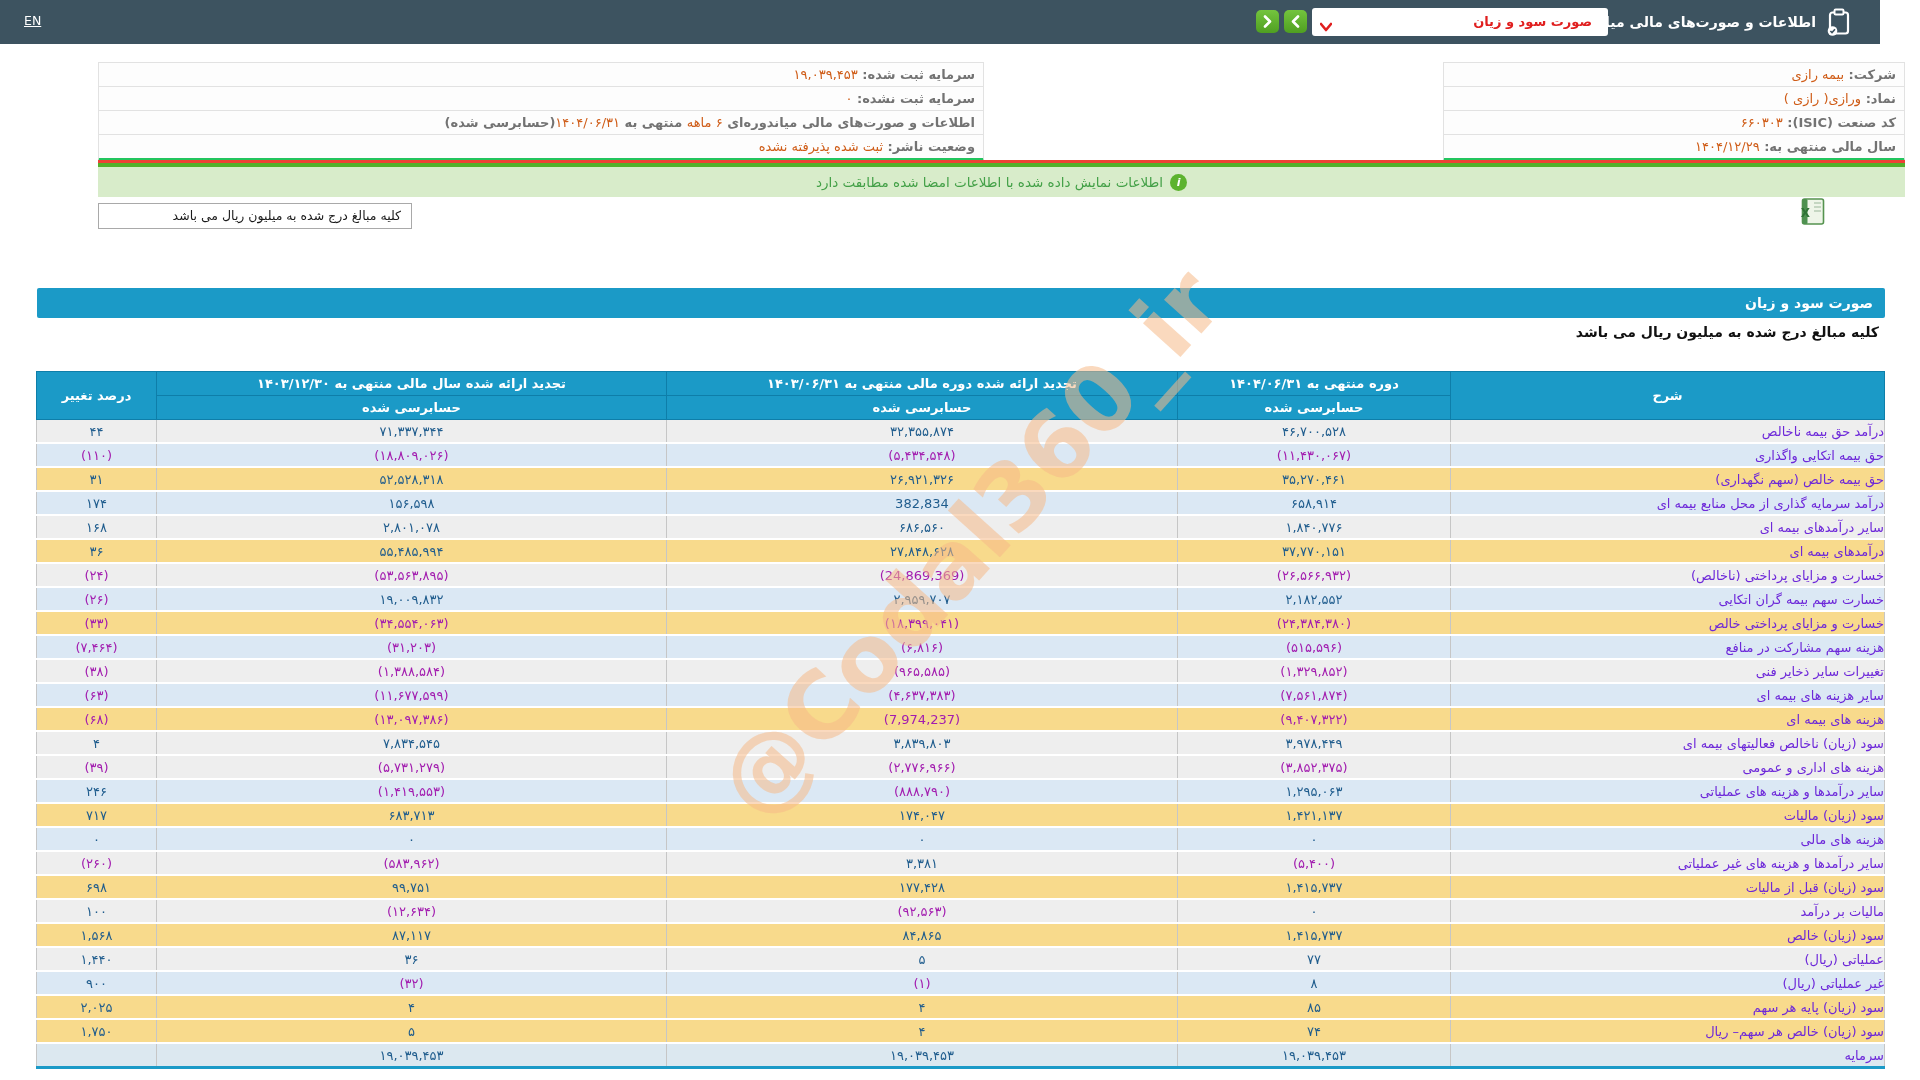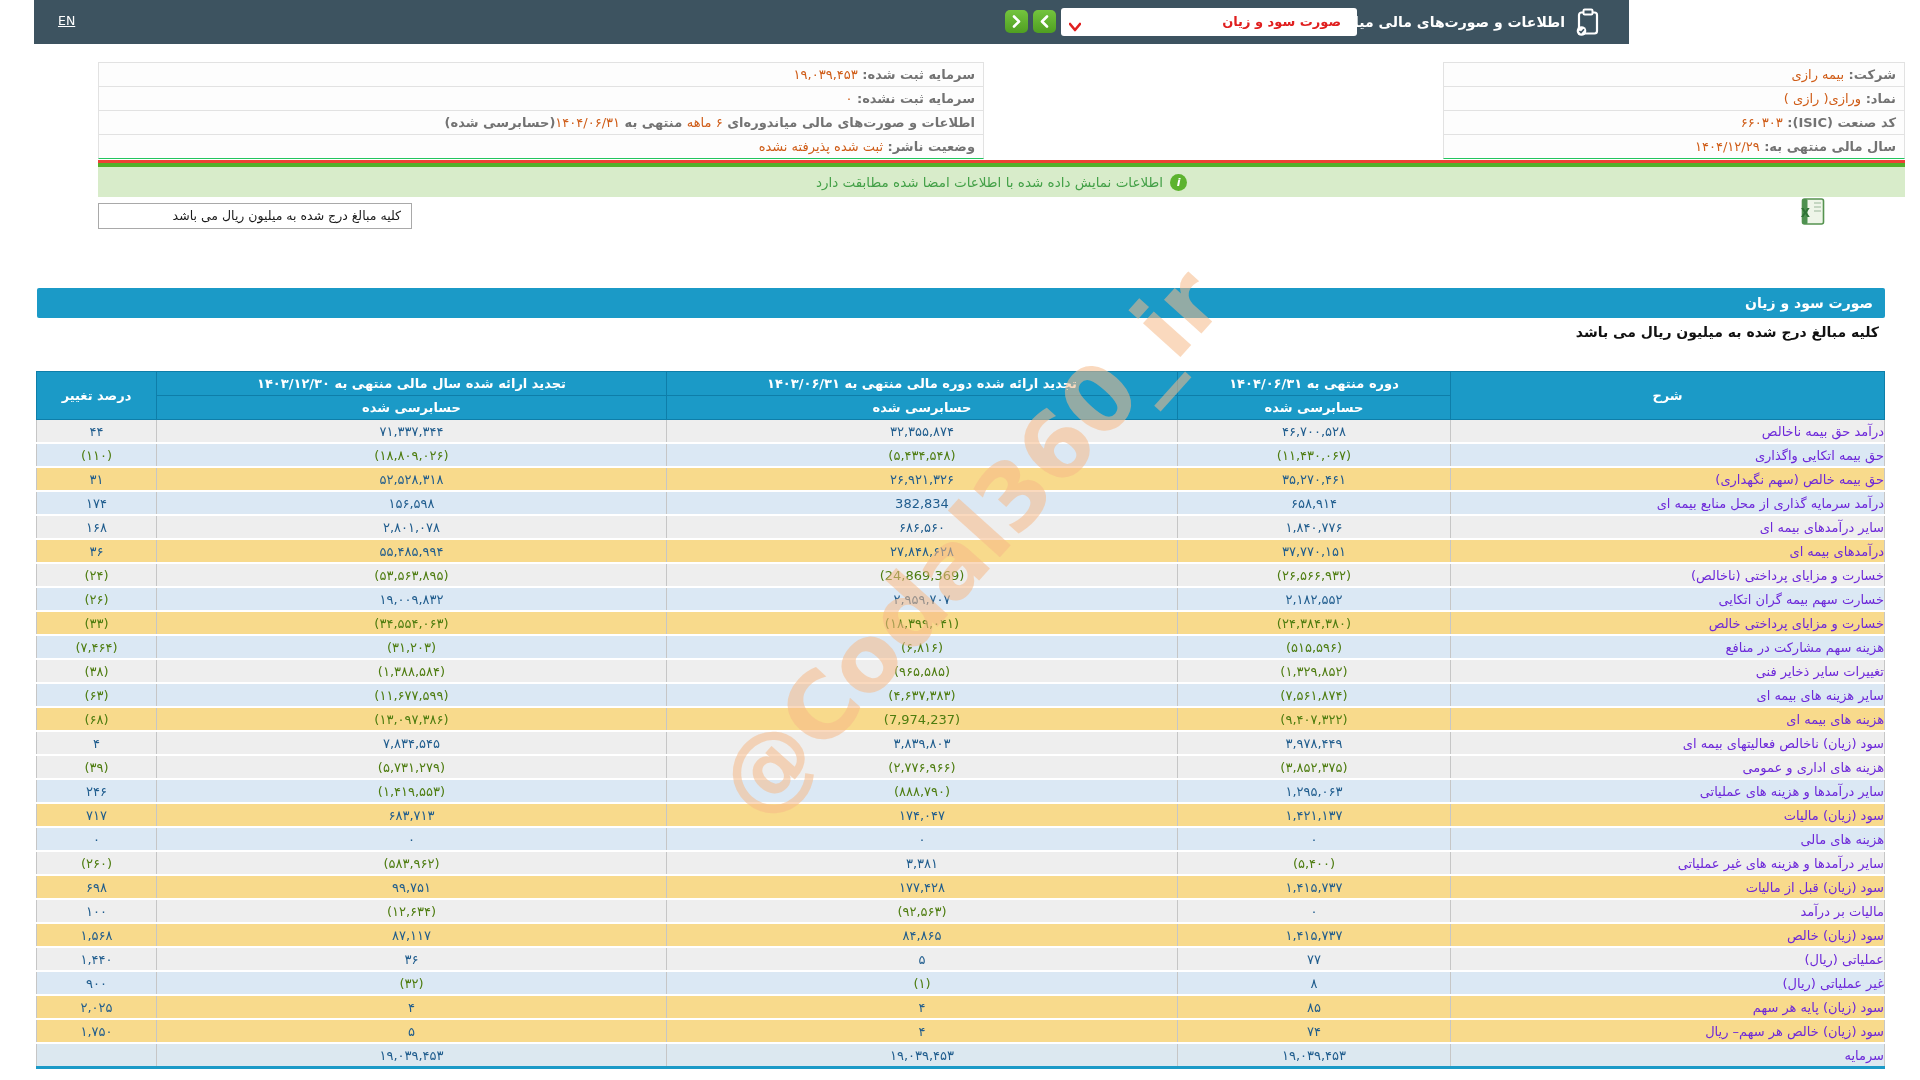--- a/index.html
+++ b/index.html
@@ -1,37 +1,37 @@
 <!DOCTYPE html>
 <html dir="rtl" lang="fa"><head>
 <meta charset="utf-8">
 <style>
   html,body{margin:0;padding:0;width:1920px;height:1080px;background:#fff;overflow:hidden;
             font-family:"DejaVu Sans",sans-serif;}
   .abs{position:absolute;}
 
   
-  #topbar{top:0;left:0;width:1595px;height:44px;background:#3d5360;margin-left:34px;}
+  #topbar{top:0;left:0;width:1880px;height:44px;background:#3d5360;}
   #en-link{left:24px;top:13px;color:#fff;font-size:12.5px;text-decoration:underline;cursor:pointer;}
   #clipboard{right:28px;top:8px;width:26px;height:28px;}
   #page-title{right:64px;top:0;height:44px;line-height:44px;color:#fff;font-size:14px;font-weight:bold;}
   #report-dd{right:272px;top:8px;width:296px;height:28px;background:#fff;border-radius:3px;cursor:pointer;}
   #report-dd .val{position:absolute;right:16px;top:0;line-height:28px;color:#e01f1f;font-size:13px;font-weight:bold;}
   #report-dd .chev{position:absolute;left:10px;top:9px;width:10px;height:10px;}
   #navbtns{right:573px;top:10px;display:flex;gap:5px;flex-direction:row;}
   .navbtn{width:23px;height:23px;border-radius:5px;background:linear-gradient(#74c43e,#4f9f21);
           display:flex;align-items:center;justify-content:center;cursor:pointer;}
 
   
   .info-table{top:62px;background:#fff;}
   #info-left{left:98px;width:886px;}
   #info-right{left:1443px;width:462px;}
   .info-row{height:23px;line-height:23px;border:1px solid #e2e2e2;border-bottom:none;
             padding-right:8px;font-size:13px;background:#fdfdfd;white-space:nowrap;overflow:hidden;}
-  .info-row:last-child{border-bottom:1px solid #22c55e;}
+  .info-row:last-child{border-bottom:5px solid #22c55e;}
   .info-row .lbl{color:#737373;font-weight:bold;}
   .info-row .val{color:#cf5c17;}
   #red-line{left:98px;top:160px;width:1807px;height:3px;background:#ef4136;}
   #alert-bar{left:98px;top:163px;width:1807px;height:30px;background:#d8ecca;border-top:4px solid #54b02c;
              display:flex;align-items:center;justify-content:center;gap:7px;color:#43a047;font-size:13.5px;}
   #alert-bar .i-ico{width:17px;height:17px;border-radius:50%;background:#5cb32e;color:#fff;
              font-size:11px;font-weight:bold;display:flex;align-items:center;justify-content:center;font-style:italic;}
   #unit-box{left:98px;top:203px;width:302px;height:24px;border:1px solid #a9a9a9;line-height:24px;
             padding-right:10px;font-size:12.5px;color:#1a1a1a;background:#fff;}
   #excel-ico{left:1800px;top:197px;width:27px;height:29px;cursor:pointer;}
@@ -43,21 +43,21 @@
               padding-right:6px;box-sizing:border-box;font-size:14px;font-weight:bold;color:#111;}
 
   #tbl-wrap{left:37px;top:371px;width:1848px;}
   table.stmt{width:1848px;border-collapse:collapse;table-layout:fixed;border-bottom:3px solid #1b9ac7;}
   table.stmt th{background:#1b9ac7;color:#fff;font-weight:bold;font-size:13px;height:23px;
                 border:1px solid #0e7ea9;padding:0;}
   table.stmt td{height:22px;font-size:13px;padding:0;border-left:1px solid #c6c6c6;border-right:1px solid #c6c6c6;
                 border-bottom:2px solid #fff;white-space:nowrap;overflow:hidden;}
   td.lbl{text-align:right;padding-right:8px;color:#6d28d9;}
   td.num{text-align:center;direction:ltr;color:#1f5c8d;}
-  td.num.neg{color:#4d7c0f;margin-left:24px;}
+  td.num.neg{color:#a21caf;margin-left:24px;}
   tr.bg-g  td{background:#eeeeee;}
   tr.bg-b  td{background:#dbe8f4;}
   tr.bg-o  td{background:#f8da8c;}
   tr.bg-lb td{background:#dce8f0;}
 
   
   #watermark{left:590px;top:490px;width:760px;text-align:center;transform:rotate(-48deg);
              font-size:92px;font-weight:bold;color:rgba(245,186,136,.55);z-index:40;
              pointer-events:none;direction:ltr;white-space:nowrap;}
 </style>

